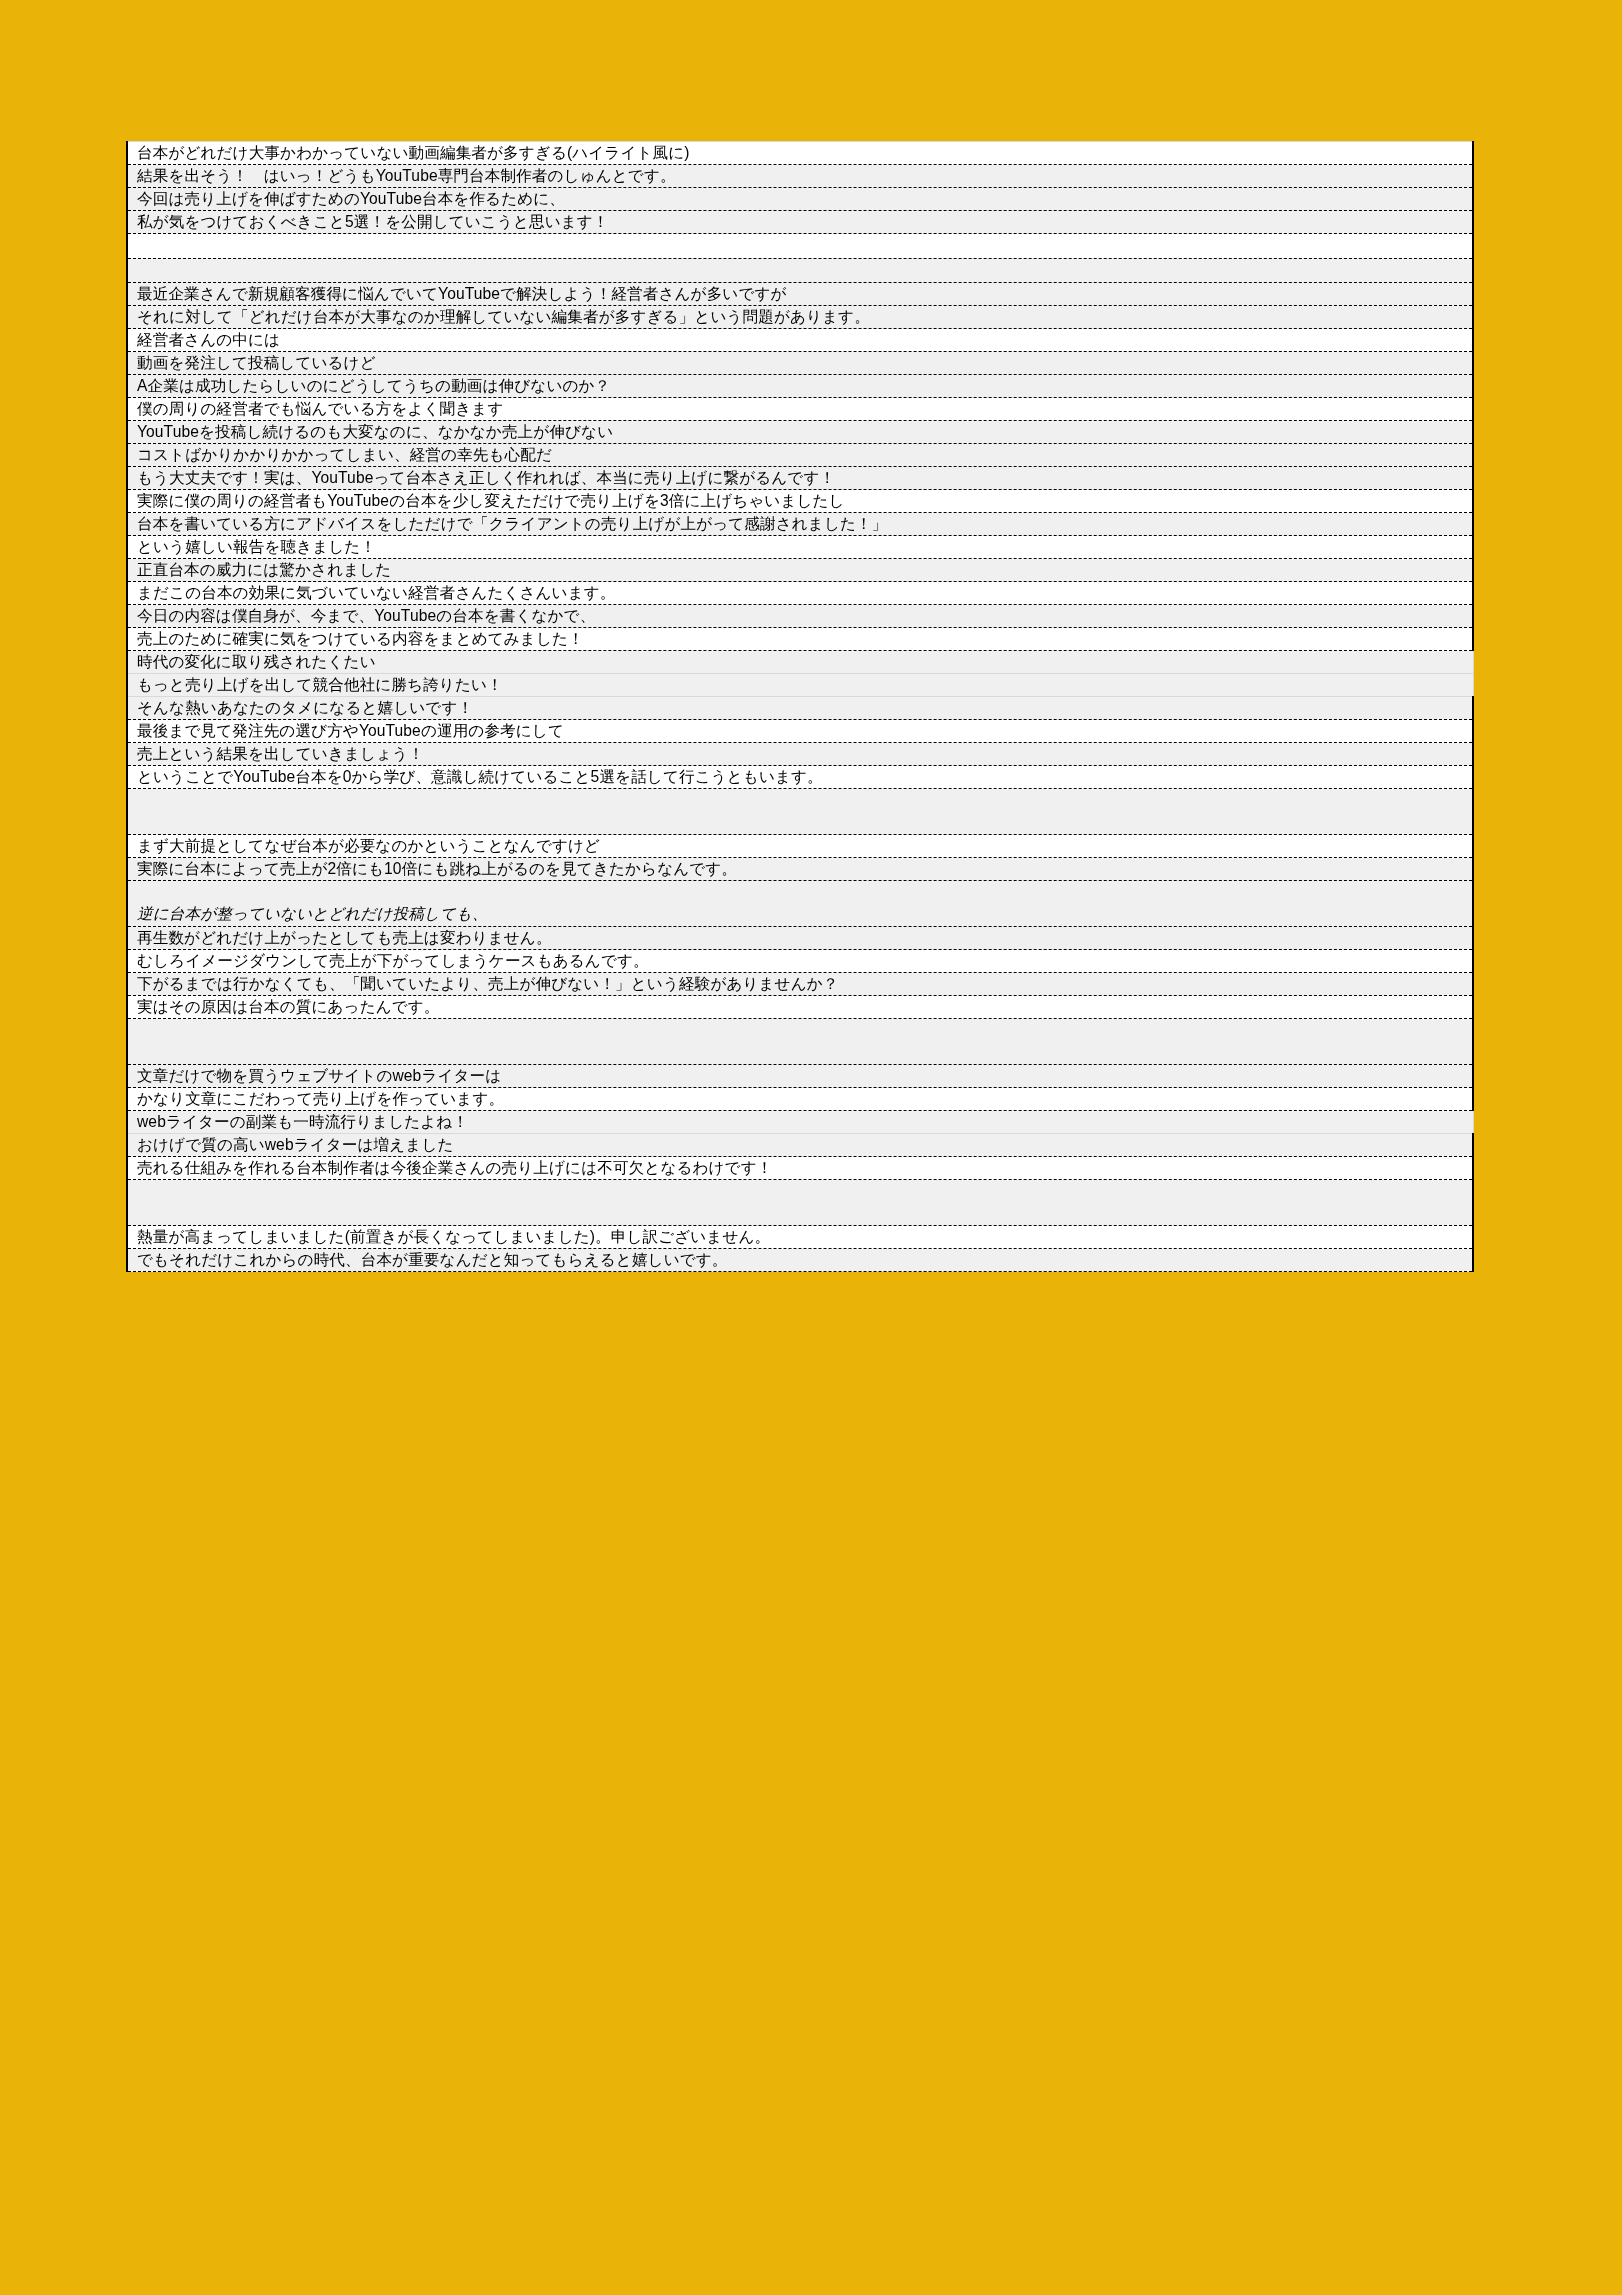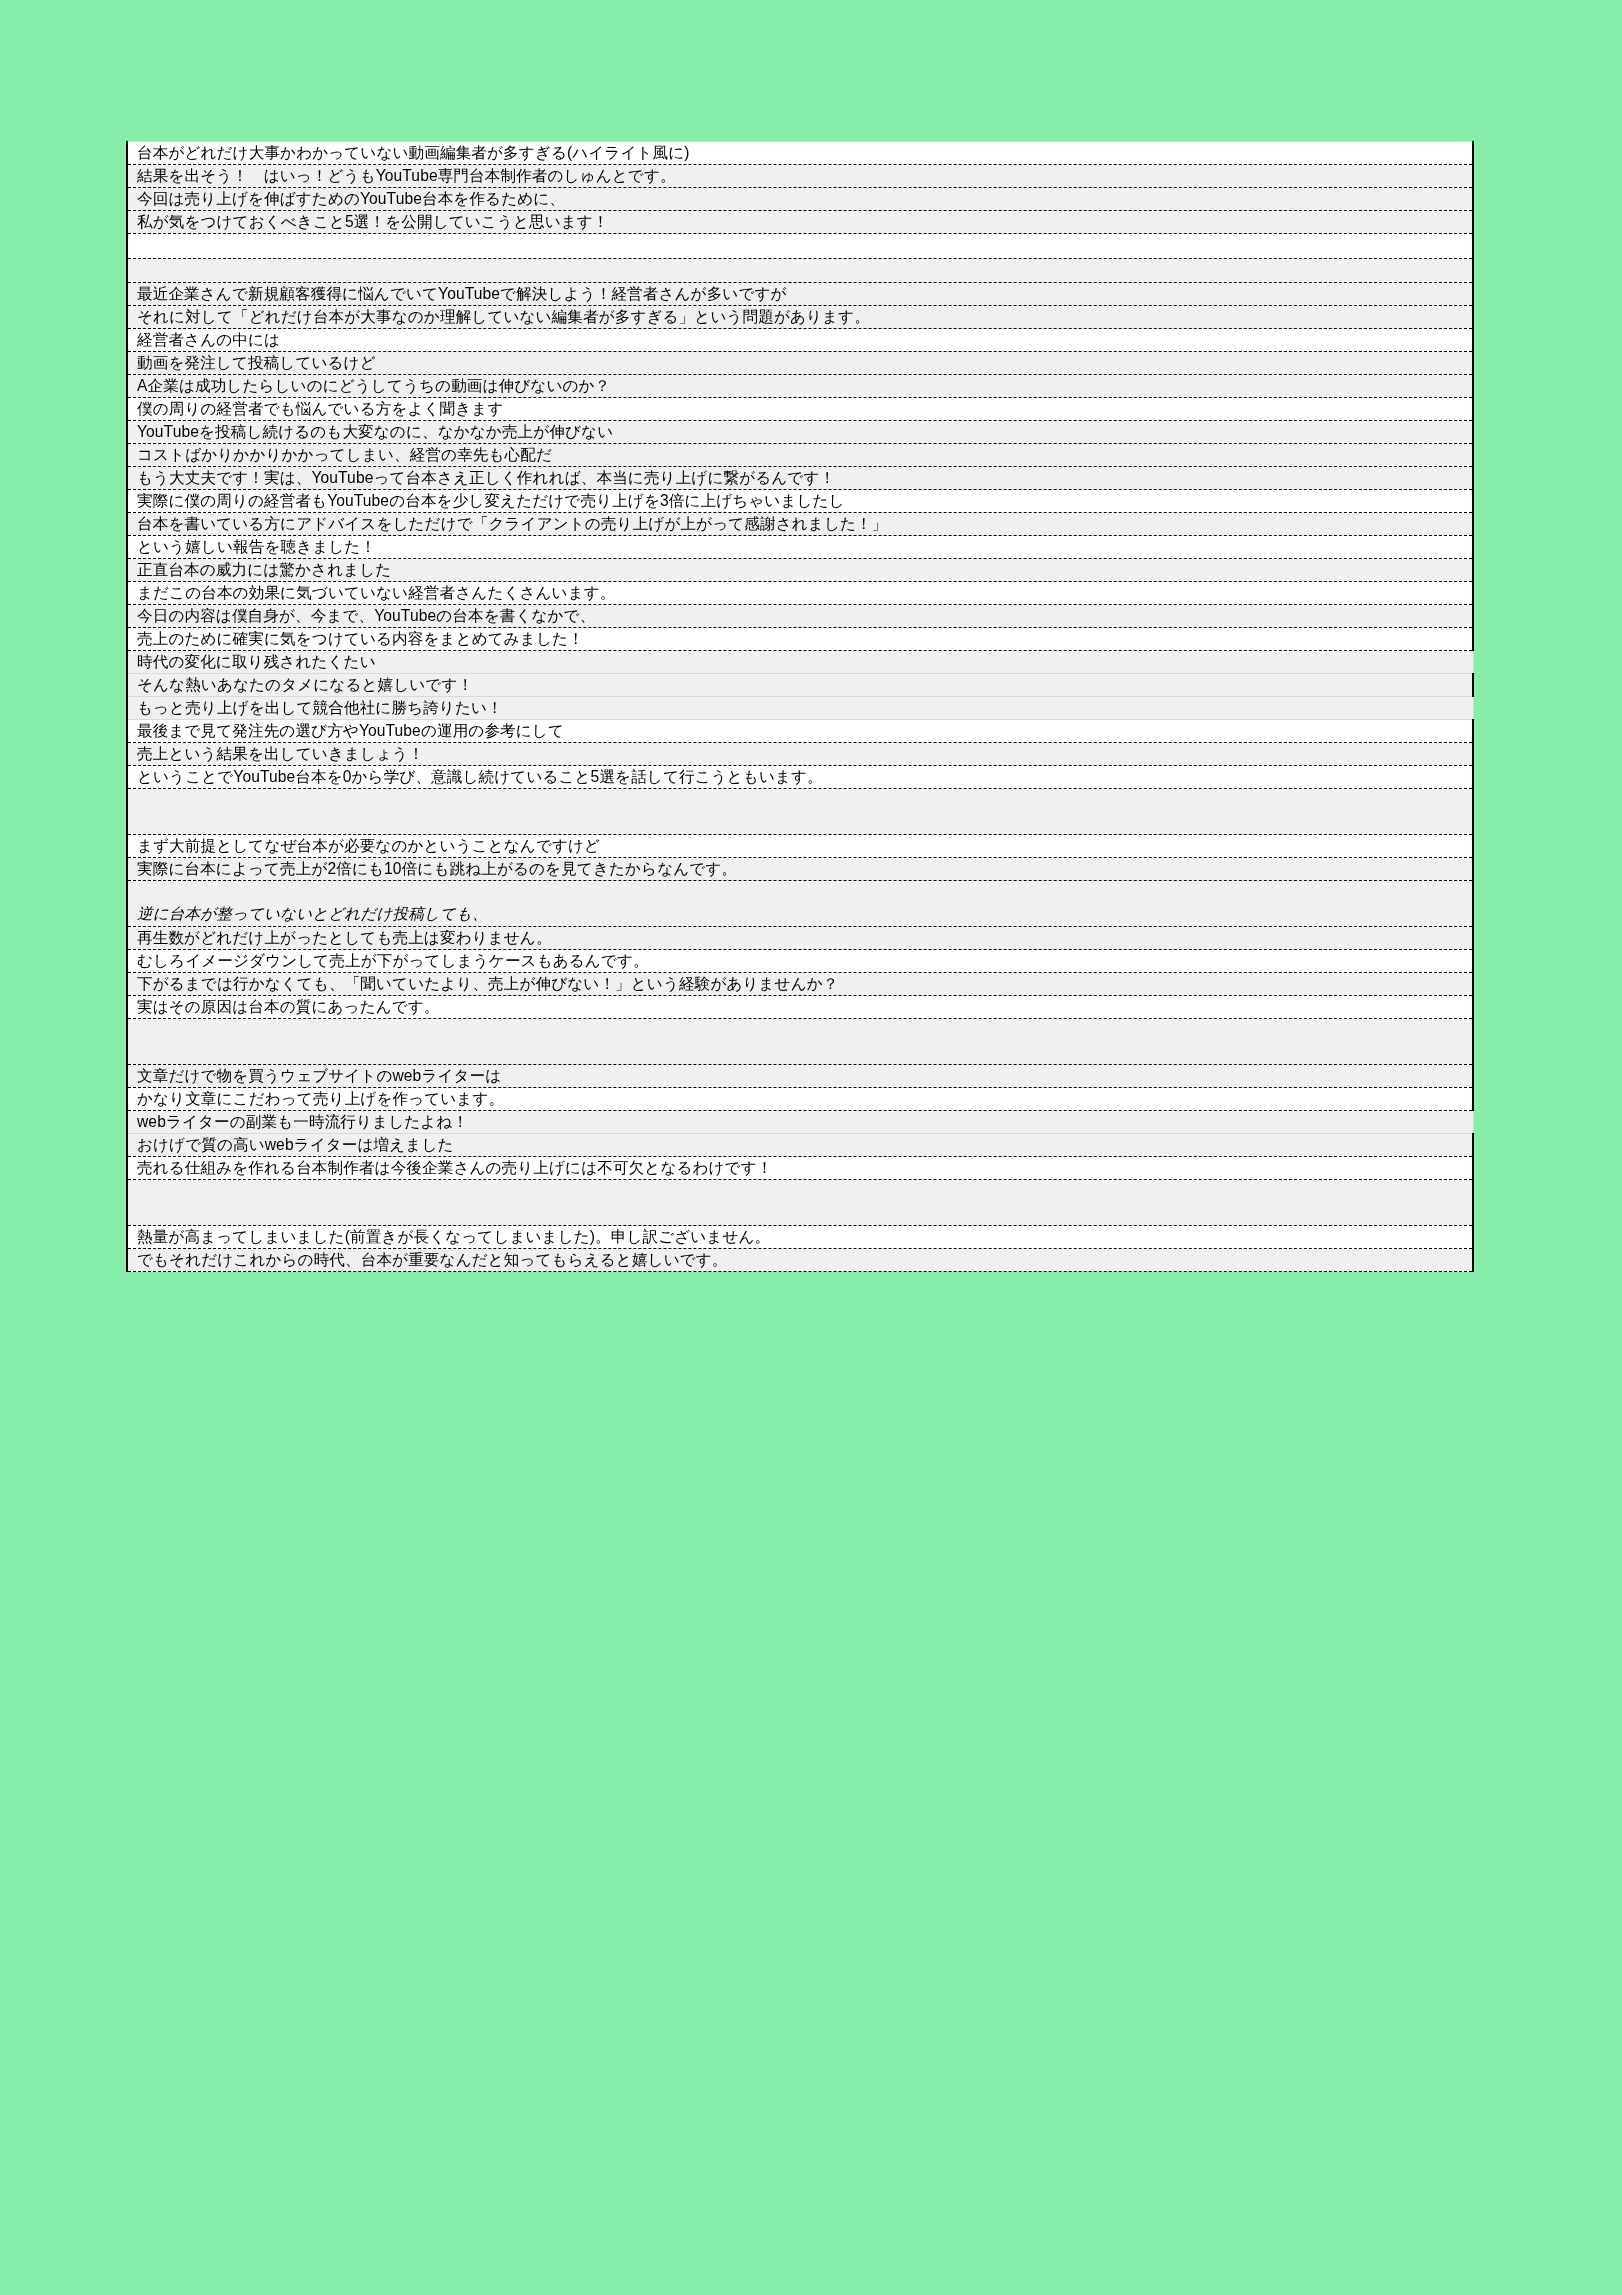--- a/index.html
+++ b/index.html
@@ -12,21 +12,21 @@
     width: 1622px;
     height: 2295px;
     font-family: "Liberation Sans", "DejaVu Sans", sans-serif;
     -webkit-font-smoothing: antialiased;
   }
 
   #page {
     position: relative;
     width: 1622px;
     height: 2295px;
-    background: #86efac;
+    background: #eab308;
     box-sizing: border-box;
   }
 
   #doc-table {
     position: absolute;
     left: 126px;
     top: 141px;
     width: 1348px;
     border-collapse: collapse;
     table-layout: fixed;
@@ -142,24 +142,24 @@
         <tr>
           <td class="cell shaded">今日の内容は僕自身が、今まで、YouTubeの台本を書くなかで、</td>
         </tr>
         <tr>
           <td class="cell">売上のために確実に気をつけている内容をまとめてみました！</td>
         </tr>
         <tr>
           <td class="cell shaded soft-bottom soft-right">時代の変化に取り残されたくたい</td>
         </tr>
         <tr>
+          <td class="cell shaded soft-top soft-bottom soft-right">もっと売り上げを出して競合他社に勝ち誇りたい！</td>
+        </tr>
+        <tr>
           <td class="cell shaded soft-top">そんな熱いあなたのタメになると嬉しいです！</td>
-        </tr>
-        <tr>
-          <td class="cell shaded soft-top soft-bottom soft-right">もっと売り上げを出して競合他社に勝ち誇りたい！</td>
         </tr>
         <tr>
           <td class="cell">最後まで見て発注先の選び方やYouTubeの運用の参考にして</td>
         </tr>
         <tr>
           <td class="cell shaded">売上という結果を出していきましょう！</td>
         </tr>
         <tr>
           <td class="cell">ということでYouTube台本を0から学び、意識し続けていること5選を話して行こうともいます。</td>
         </tr>

